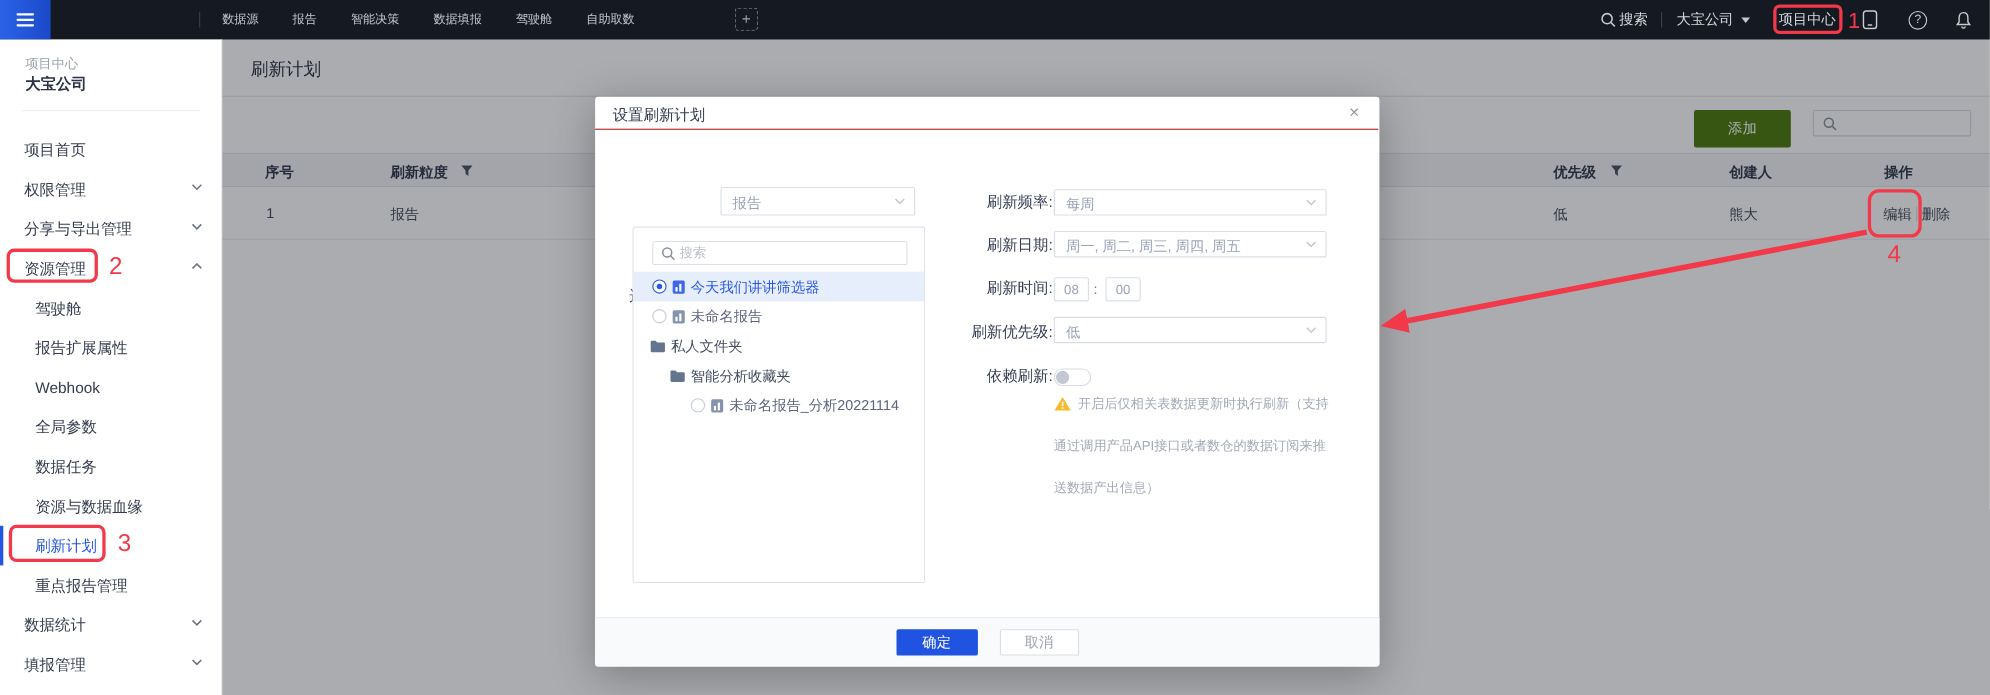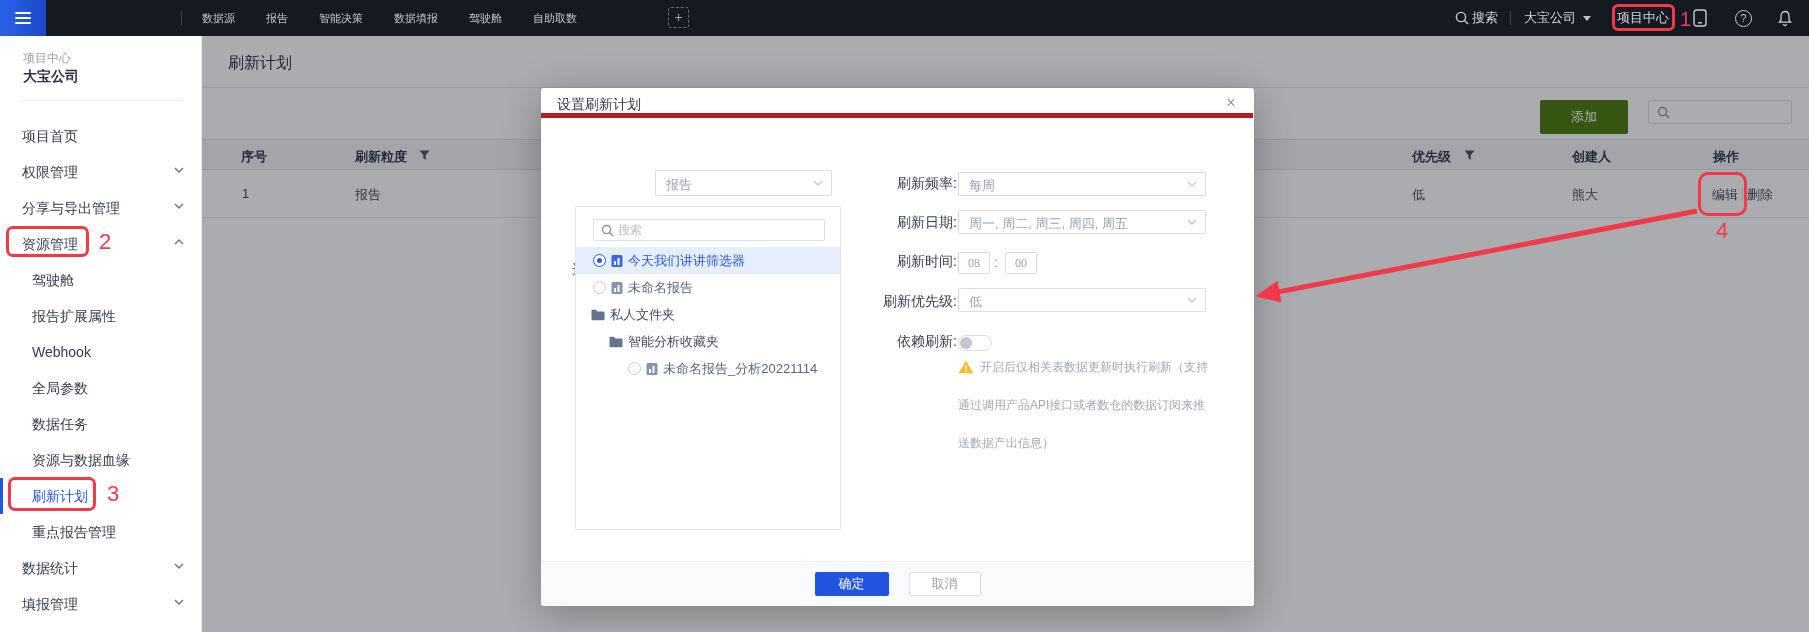--- a/index.html
+++ b/index.html
@@ -52,21 +52,21 @@
   .link { color:#2b5be3; cursor:pointer; }
   .action-sep { position:absolute; left:1540px; top:18px; width:1px; height:13px; background:#d8dce3; }
   .filter-ic { position:absolute; top:10px; cursor:pointer; }
 
   
   .overlay { position:absolute; left:202px; top:36px; right:0; bottom:0; background:rgba(13,16,25,0.35); z-index:8; }
 
   
   .modal { position:absolute; left:541px; top:88px; width:713px; height:518px; background:#fff; border-radius:3px;
     box-shadow:0 8px 40px rgba(0,0,0,.28); z-index:10; }
-  .m-header { position:absolute; left:0; top:0; width:712px; height:30px; border-bottom:5px solid #b91c1c; }
+  .m-header { position:absolute; left:0; top:0; width:712px; height:30px; border-bottom:1px solid #b91c1c; }
   .m-title { position:absolute; left:16px; top:8px; font-size:14px; color:#333b4d; }
   .m-close { position:absolute; right:12px; top:5px; width:20px; height:20px; font-size:16px; color:#8f96a3; text-align:center; line-height:20px; cursor:pointer; }
   .m-label { position:absolute; font-size:14px; color:#353e54; white-space:nowrap; }
   .m-label.right { width:150px; right:297px; text-align:right; }
   .select { position:absolute; height:26px; border:1px solid #d9dde5; border-radius:2px; background:#fff; cursor:pointer; }
   .select .val { position:absolute; left:10px; top:5px; font-size:13px; color:#9aa3b8; white-space:nowrap; }
   .select .chev { position:absolute; right:8px; top:9px; }
   .field { left:417px; width:248px; height:24px; }
   .field .val { top:4px;text-align:center; }
   .field .chev { top:8px; }
@@ -77,21 +77,21 @@
   .p-search input::placeholder { color:#b9bfca; }
   .tree { position:absolute; left:0; top:40px; width:264px; }
   .tree-row { position:relative; height:27px; display:flex; align-items:center; gap:5px; font-size:13px; color:#5a657d; cursor:pointer; white-space:nowrap; }
   .tree-row.selected { background:#e7eefb; color:#2858e0; }
   .tree-row .folderlbl { color:#434c61; }
   .radio { width:13px; height:13px; border-radius:50%; border:1px solid #c6ccd8; background:#fff; flex:0 0 auto; }
   .radio.checked { border:1px solid #2858e0; position:relative; }
   .radio.checked::after { content:""; position:absolute; left:3px; top:3px; width:5px; height:5px; border-radius:50%; background:#2858e0; }
 
   .time-box { position:absolute; width:32px; height:22px; border:1px solid #d9dde5; border-radius:2px; text-align:center; }
-  .time-box input { width:30px; height:20px; border:none; outline:none; text-align:center; font-size:12px; color:#9aa3b8; font-family:Liberation Serif, serif; background:transparent; }
+  .time-box input { width:30px; height:20px; border:none; outline:none; text-align:center; font-size:12px; color:#9aa3b8; font-family:Liberation Sans, sans-serif; background:transparent; }
   .time-colon { position:absolute; left:453px; top:167px; font-size:13px; color:#707a8e; }
 
   .toggle { position:absolute; left:417px; top:247px; width:34px; height:16px; border:1px solid #d8dce5; border-radius:8px; background:#fff; cursor:pointer; }
   .toggle::after { content:""; position:absolute; left:1px; top:1px; width:12px; height:12px; border-radius:50%; background:#c3c7d1; }
 
   .hint { position:absolute; left:417px; top:260px; width:258px; font-size:12px; color:#a3a9b8; line-height:38px; text-indent:22px; }
   .warn-ic { position:absolute; left:417px; top:272px; }
 
   .m-footer { position:absolute; left:0; top:473px; width:713px; height:45px; background:#f9fafc; border-top:1px solid #ebedf1;
     display:flex; align-items:center; justify-content:center; gap:20px; border-radius:0 0 3px 3px; }

